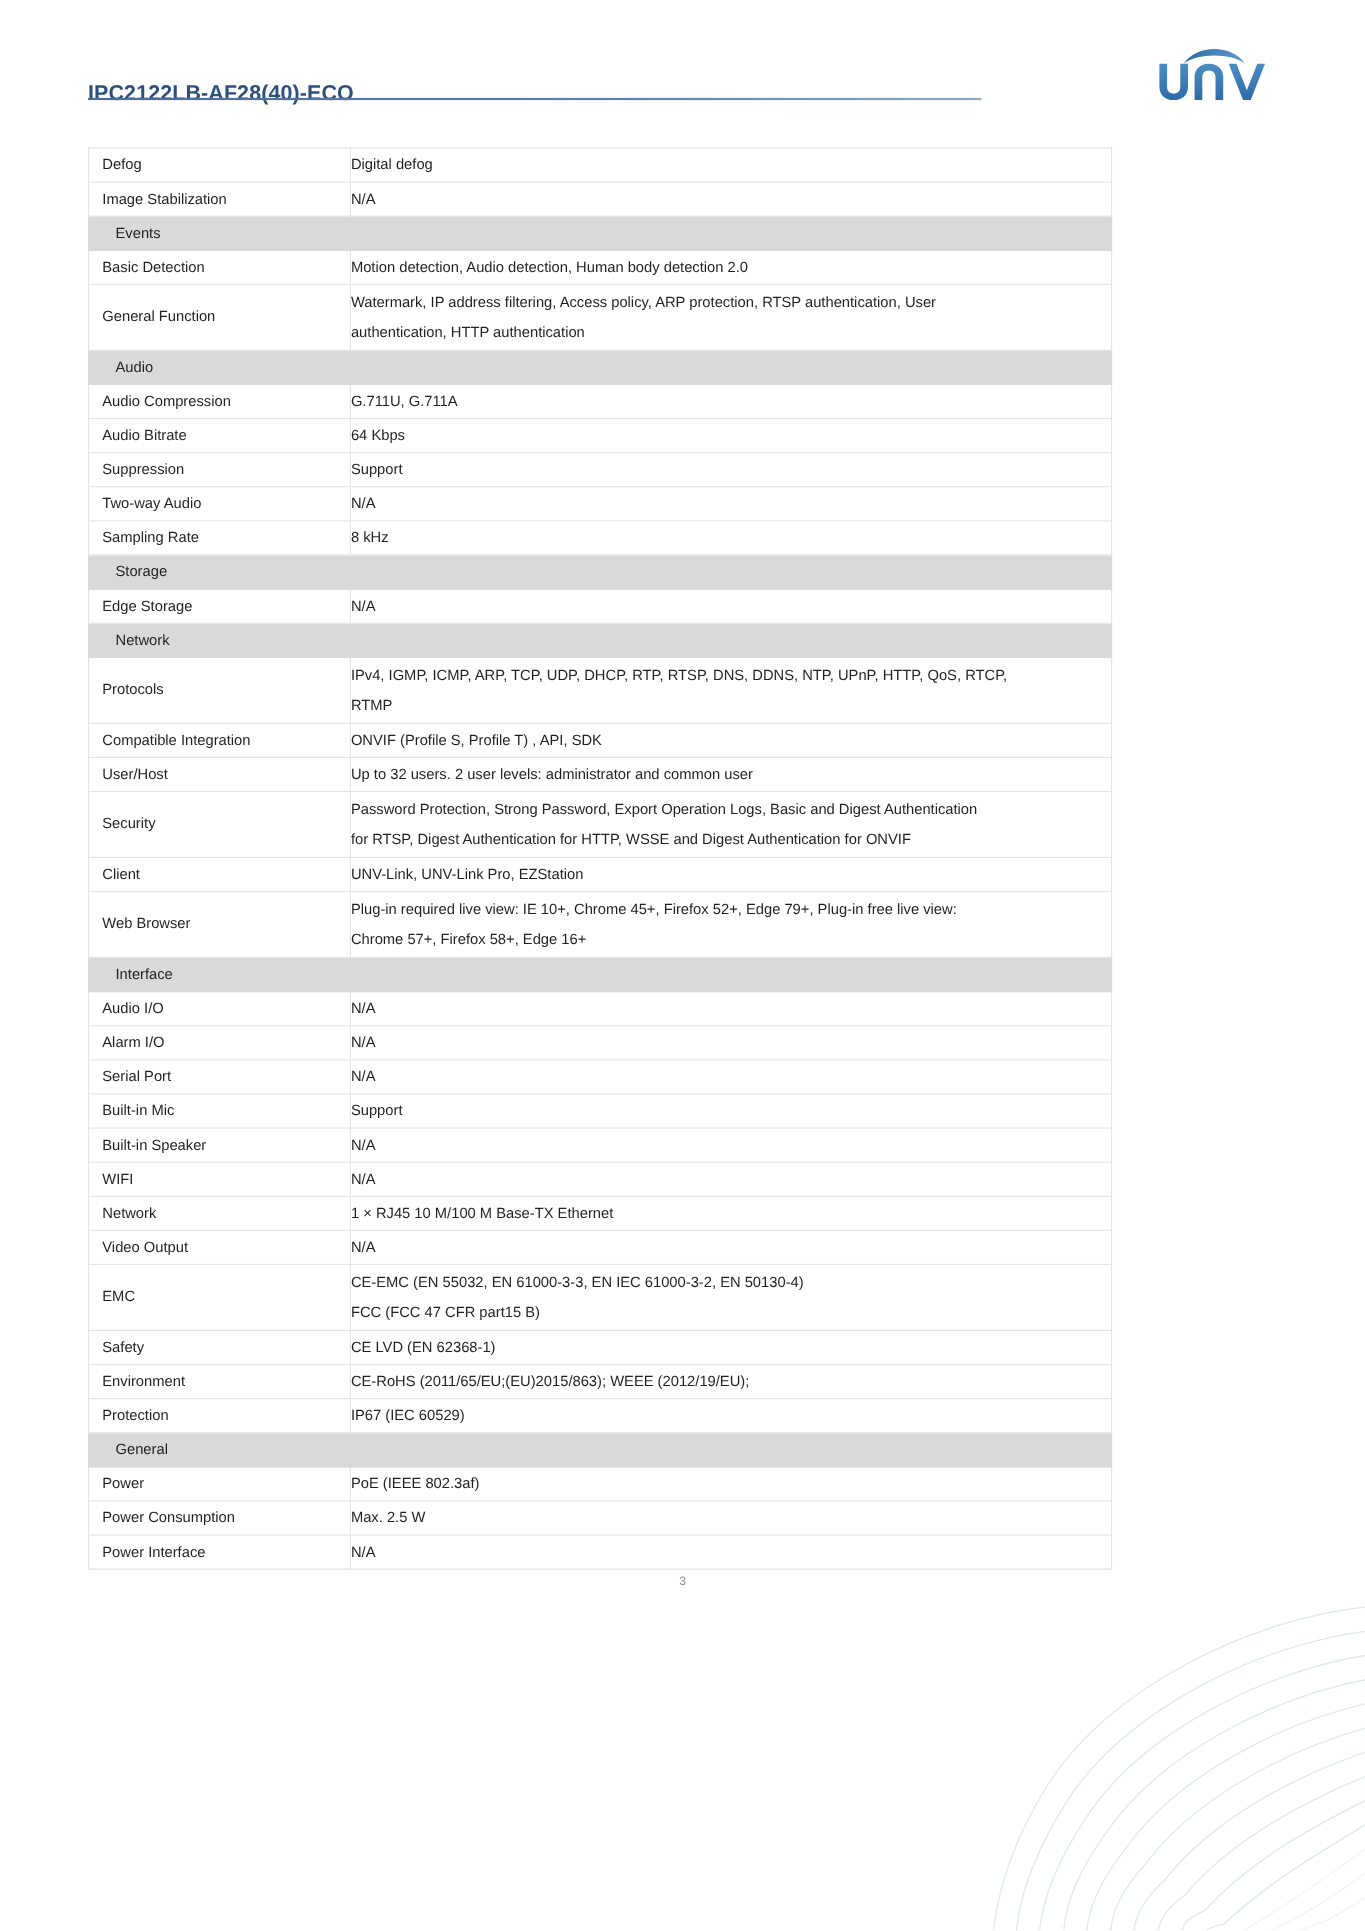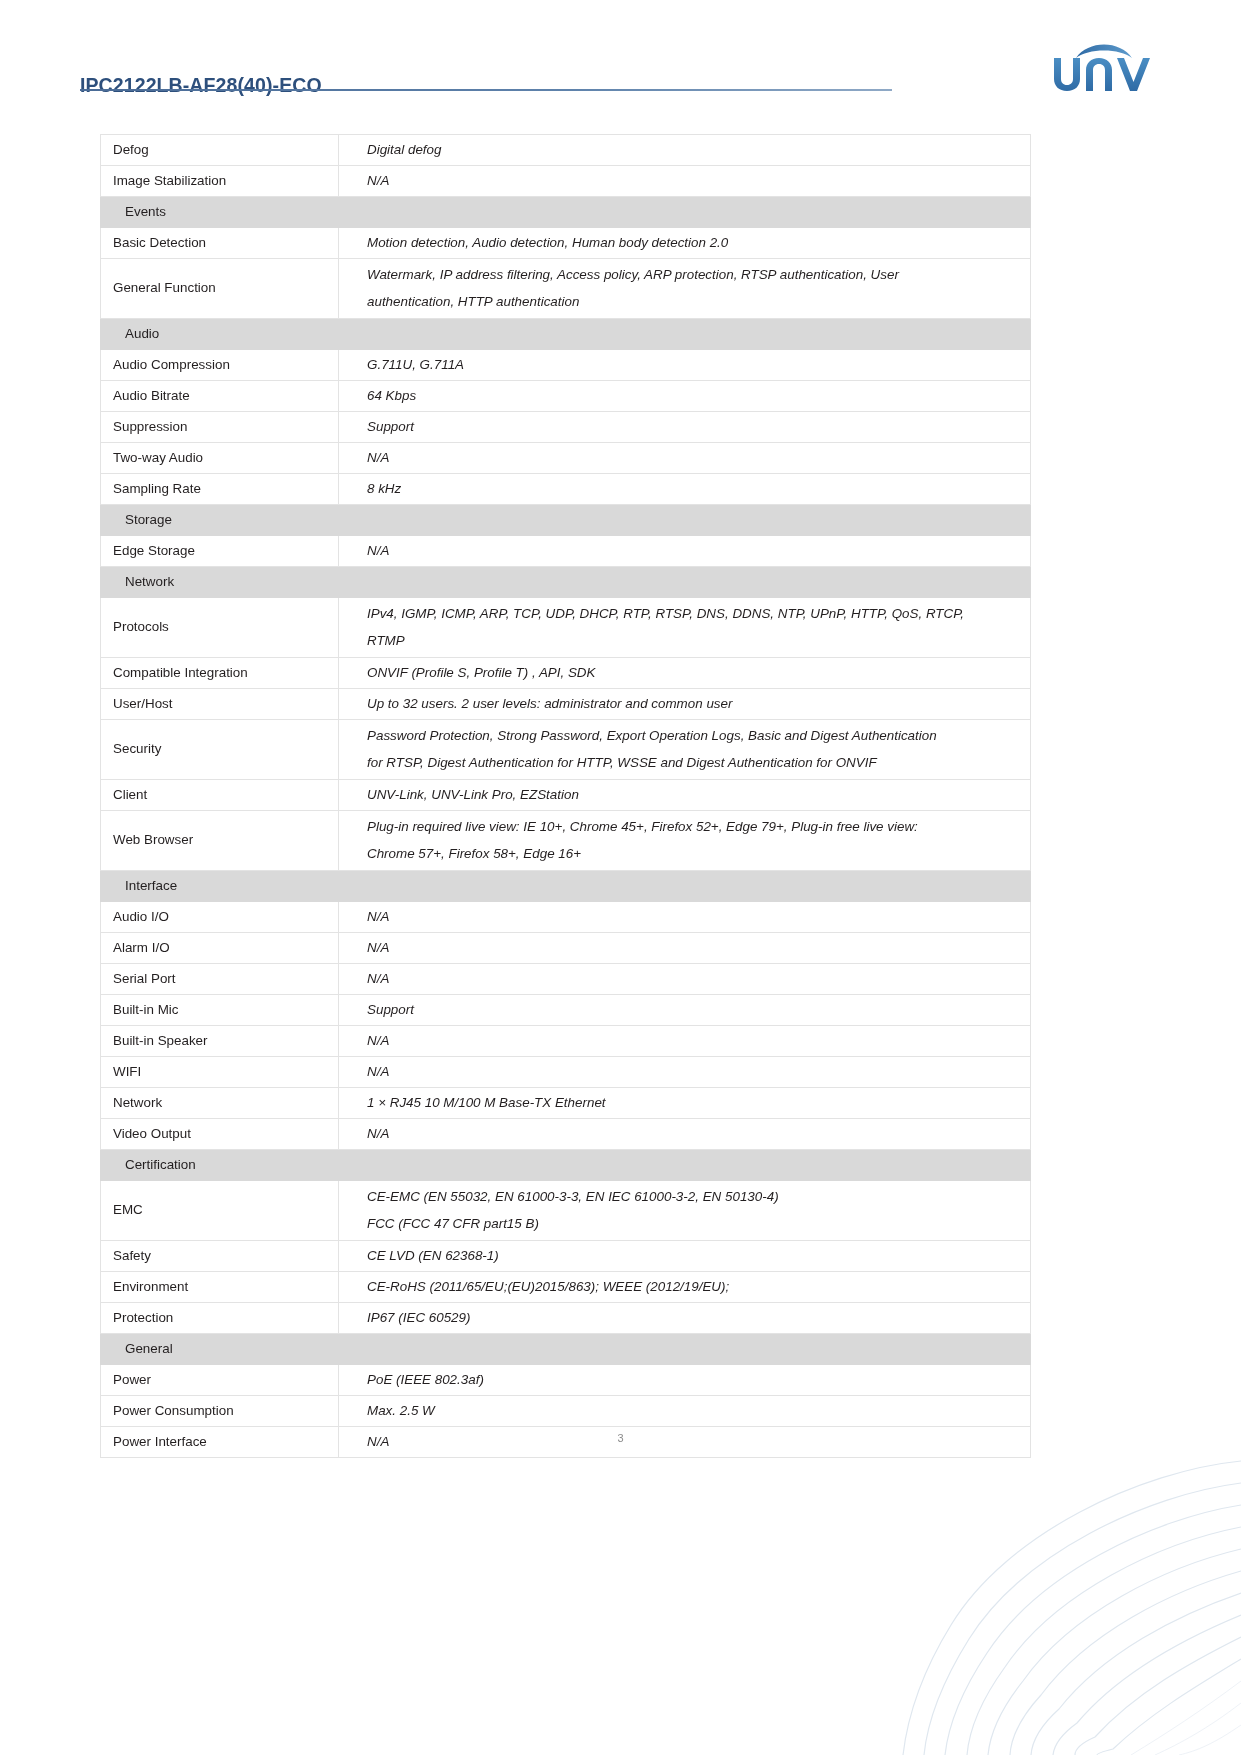--- a/index.html
+++ b/index.html
@@ -72,21 +72,20 @@
 
   
   .spec-table {
     position: absolute;
     left: 80px;
     top: 134px;
     width: 930px;
     border-collapse: collapse;
     table-layout: fixed;
     font-size: 13.4px;
-    margin-left: 20px;
   }
   .spec-table col.c-label { width: 238px; }
   .spec-table col.c-value { width: 692px; }
 
   .spec-table td {
     border: 1px solid #e3e3e3;
     padding: 0 12px;
     vertical-align: middle;
     line-height: 1.5;
     color: #231f20;
@@ -95,22 +94,21 @@
     word-break: normal;
   }
   .spec-table tr.row-single td { height: 30px; }
   .spec-table tr.row-double td { height: 59px; }
 
   .spec-table td.label {
     border-left: 1px solid #e3e3e3;
     border-right: 1px solid #e3e3e3;
   }
   .spec-table td.value {
-    padding-left: 28px;
-    font-style: italic;
+    padding-left: 0;
   }
 
   
   .spec-table tr.section td {
     background: #d9d9d9;
     height: 30px;
     border-left: 1px solid #d9d9d9;
     border-right: 1px solid #d9d9d9;
     border-top: 1px solid #d9d9d9;
     border-bottom: 1px solid #d9d9d9;
@@ -340,25 +338,20 @@
         <tr class="row-single">
           <td class="label">Network</td>
           <td class="value">
             <span class="val-line">1 × RJ45 10 M/100 M Base-TX Ethernet</span>
           </td>
         </tr>
         <tr class="row-single">
           <td class="label">Video Output</td>
           <td class="value">
             <span class="val-line">N/A</span>
-          </td>
-        </tr>
-        <tr class="section">
-          <td colspan="2">
-            <span class="sec-text">Certification</span>
           </td>
         </tr>
         <tr class="row-double">
           <td class="label">EMC</td>
           <td class="value">
             <span class="val-line">CE-EMC (EN 55032, EN 61000-3-3, EN IEC 61000-3-2, EN 50130-4)</span>
             <span class="val-line">FCC (FCC 47 CFR part15 B)</span>
           </td>
         </tr>
         <tr class="row-single">

